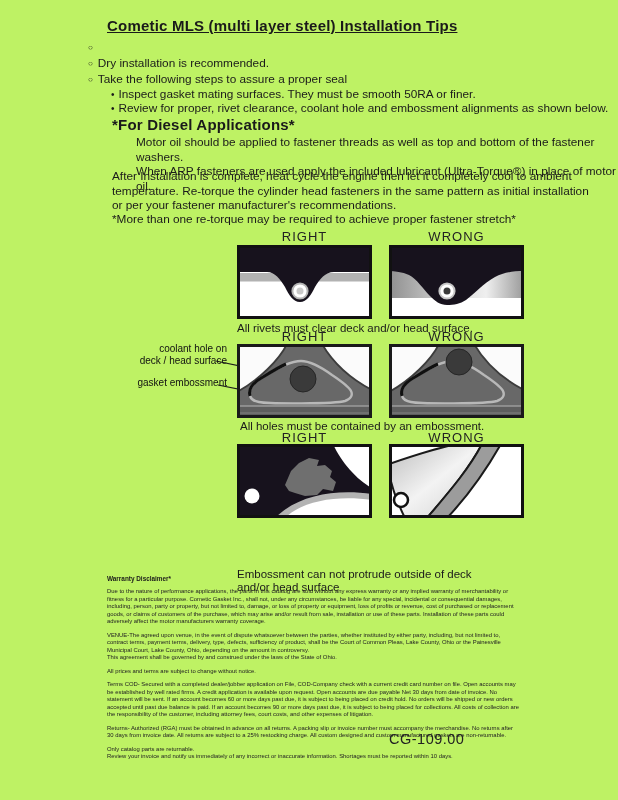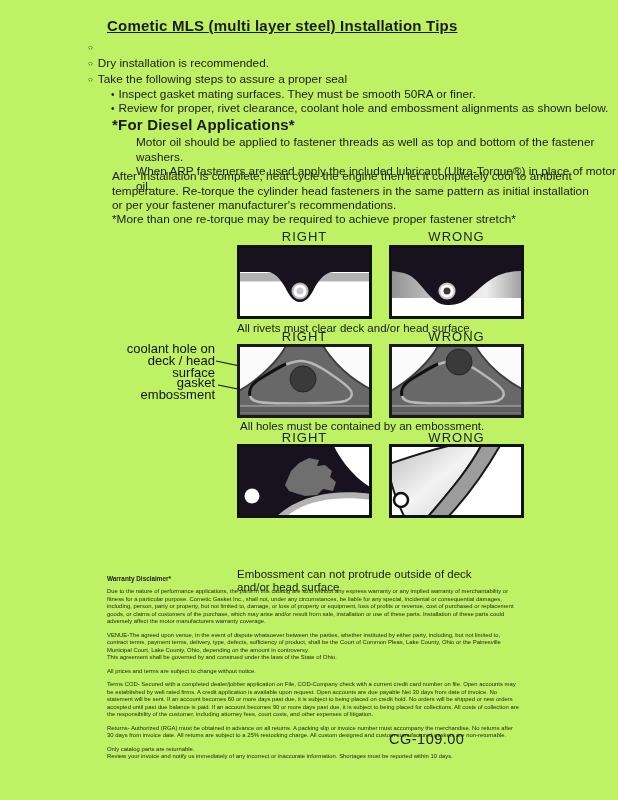--- a/index.html
+++ b/index.html
@@ -28,22 +28,22 @@
   .p1{left:120px;top:135px;margin-left:16px;}
   .p2{left:112px;top:169px;}
   .note{left:112px;top:212px;font-size:11.8px;}
   .dlabel{
     font-size:13px;letter-spacing:1px;color:#222;
     width:135px;text-align:center;font-weight:500;
   }
   .dbox{width:135px;height:74px;display:block;}
   .caption{font-size:11.5px;line-height:13px;white-space:pre-line;}
   .lead-label{
-    font-size:13px;line-height:12px;text-align:right;
-    width:100px;white-space:pre-line;color:#111;
+    font-size:10px;line-height:12px;text-align:right;
+    width:100px;white-space:pre-line;color:#111;margin-left:12px;
   }
   .warranty{left:107px;top:575px;width:414px;}
   .w-head{font-size:6.4px;font-weight:bold;margin-bottom:6px;}
   .w-p{font-size:5.9px;line-height:7.5px;margin:0 0 6px 0;white-space:pre-line;color:#222;}
   .footer-code{left:389px;top:731px;font-size:14.5px;letter-spacing:.5px;color:#222;}
 </style>
 </head>
 <body>
 
 <div class="page">

